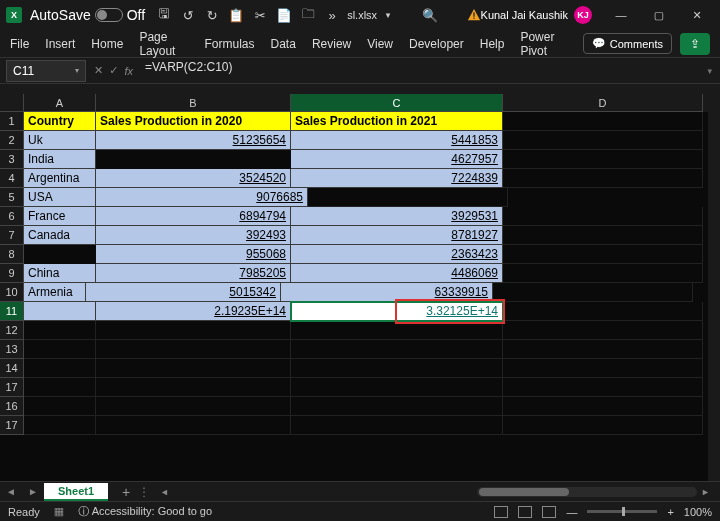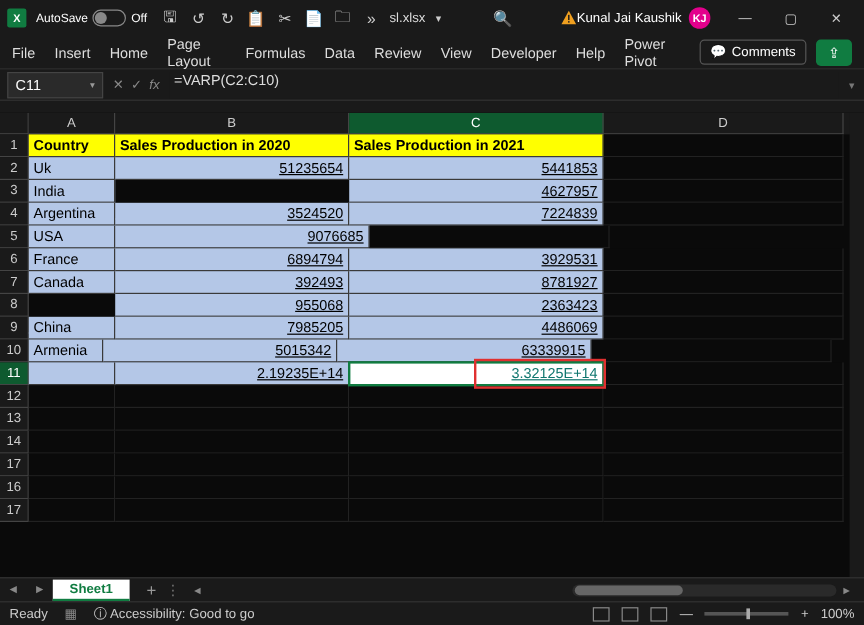--- a/index.html
+++ b/index.html
@@ -1,19 +1,19 @@
 <!DOCTYPE html>
 <html><head>
 <meta charset="utf-8">
 <style>
   * { box-sizing: border-box; margin: 0; padding: 0; font-family: "Segoe UI", sans-serif; }
   body { background: #1a1a1a; width: 720px; height: 521px; overflow: hidden; color: #fff; font-size: 12px; position: relative; }
   .titlebar { height: 30px; background: #1a1a1a; display: flex; align-items: center; padding: 0 6px; }
   .app-icon { width: 16px; height: 16px; background: #107c41; color: #fff; display: flex; align-items: center; justify-content: center; font-size: 9px; font-weight: bold; border-radius: 2px; margin-right: 8px; }
-  .autosave { display: flex; align-items: center; gap: 4px; font-size: 10px; }
+  .autosave { display: flex; align-items: center; gap: 4px; font-size: 14px; }
   .toggle { width: 28px; height: 14px; border: 1px solid #888; border-radius: 8px; position: relative; }
   .toggle::after { content: ""; width: 10px; height: 10px; background: #888; border-radius: 50%; position: absolute; left: 1px; top: 1px; }
   .qat { display: flex; align-items: center; gap: 10px; margin-left: 12px; }
   .qat-icon { width: 14px; height: 14px; display: flex; align-items: center; justify-content: center; color: #ccc; font-size: 13px; }
   .filename { margin-left: 8px; font-size: 11px; color: #ddd; }
   .title-center { flex: 1; display: flex; justify-content: center; align-items: center; gap: 14px; }
   .warn-icon { width: 14px; height: 14px; color: #f0a020; }
   .user { display: flex; align-items: center; gap: 6px; font-size: 11px; }
   .avatar { width: 18px; height: 18px; border-radius: 50%; background: #e3008c; display: flex; align-items: center; justify-content: center; font-size: 9px; font-weight: bold; }
   .winbtns { display: flex; gap: 4px; margin-left: 12px; }

